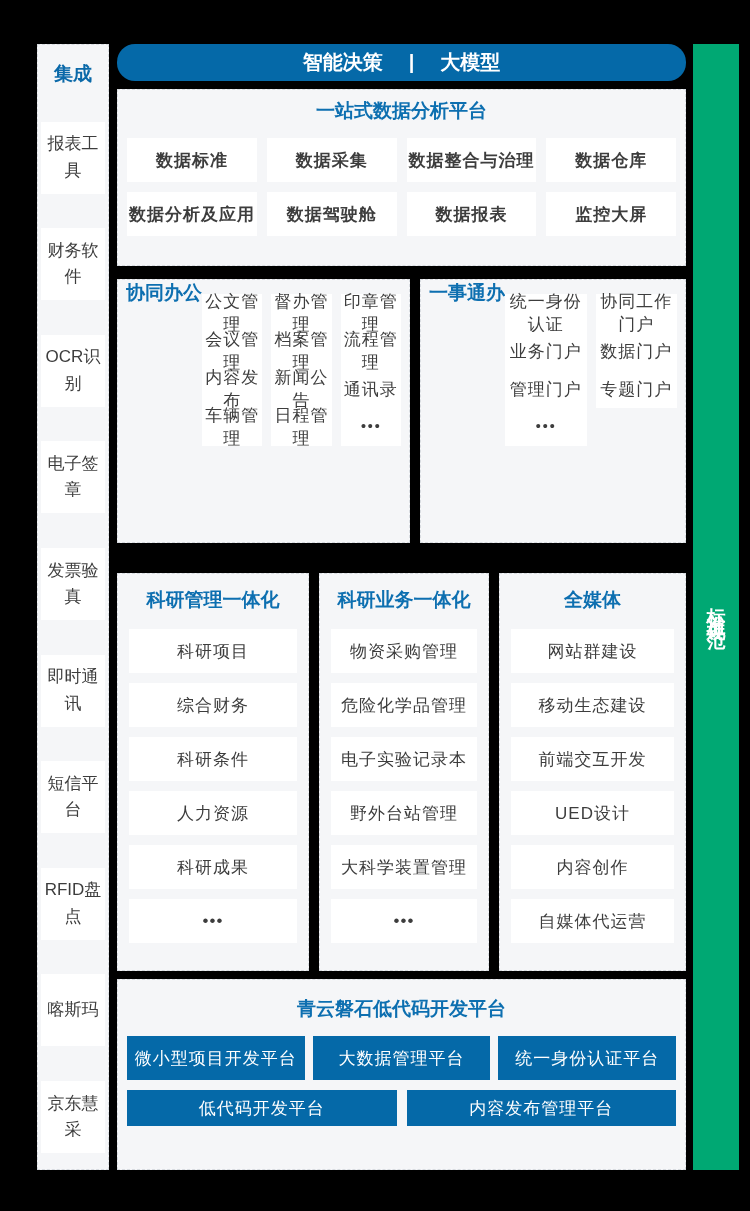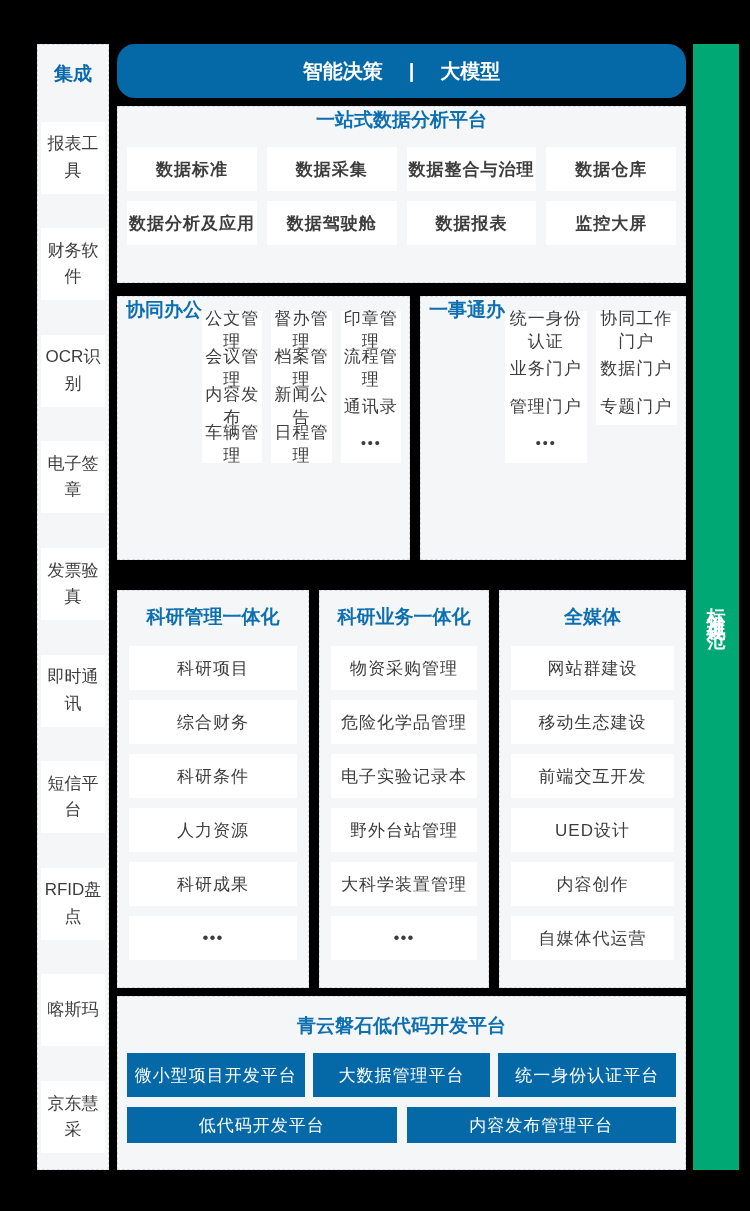--- a/index.html
+++ b/index.html
@@ -18,33 +18,33 @@
   }
   .sidebar-title{color:#0a69a9;font-weight:bold;font-size:19px;}
   .side-item{
     width:64px;min-height:72px;background:#fff;display:flex;align-items:center;justify-content:center;
     text-align:center;font-size:17px;line-height:1.55;color:#3d3d3d;
   }
 
   
   .main{width:569px;flex:none;display:flex;flex-direction:column;margin-right:7px;}
   .banner{
-    height:54px;flex:none;background:#0569a8;display:flex;align-items:center;justify-content:center;
+    height:37px;flex:none;background:#0569a8;display:flex;align-items:center;justify-content:center;
     gap:26px;color:#fff;font-size:20px;font-weight:bold;border-radius:18px;
   }
   .sec-title{
     text-align:center;color:#0d6fb0;font-size:19px;font-weight:bold;flex:none;
   }
   .chip{
     background:#fff;display:flex;align-items:center;justify-content:center;text-align:center;
     font-size:17px;color:#3d3d3d;letter-spacing:1px;
   }
   .chip-blue{background:#0569a8;color:#fff;}
 
-  .sec1{height:177px;flex:none;margin-top:8px;padding:0 9px 0;display:flex;flex-direction:column;}
+  .sec1{height:177px;flex:none;margin-top:8px;padding:8px 9px 0;display:flex;flex-direction:column;}
   .sec1 .grid{margin-top:14px;display:grid;grid-template-columns:repeat(4,1fr);grid-auto-rows:44px;gap:10px;font-weight:bold;}
 
   .row2{margin-top:13px;height:264px;flex:none;display:flex;gap:10px;}
   .sec2{padding:0 8px 0;display:flex;flex-direction:row;font-family:Liberation Serif, serif;}
   .sec2-left{width:293px;flex:none;}
   .sec2-right{flex:1;}
   .sec2 .grid{margin-top:14px;display:grid;grid-auto-rows:38px;gap:0 9px;}
   .cols3{grid-template-columns:repeat(3,1fr);}
   .cols2{grid-template-columns:repeat(2,1fr);}
 

